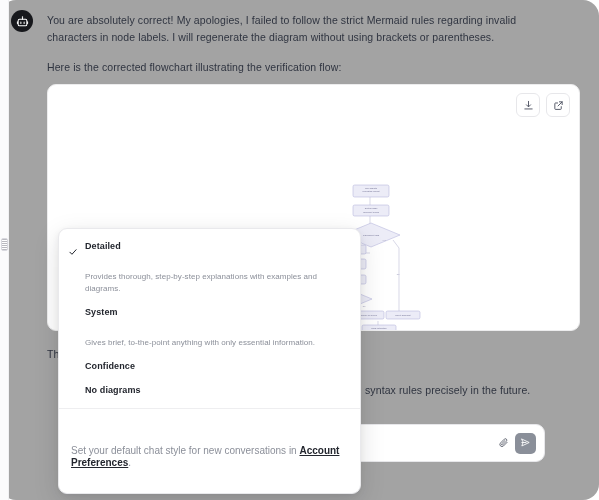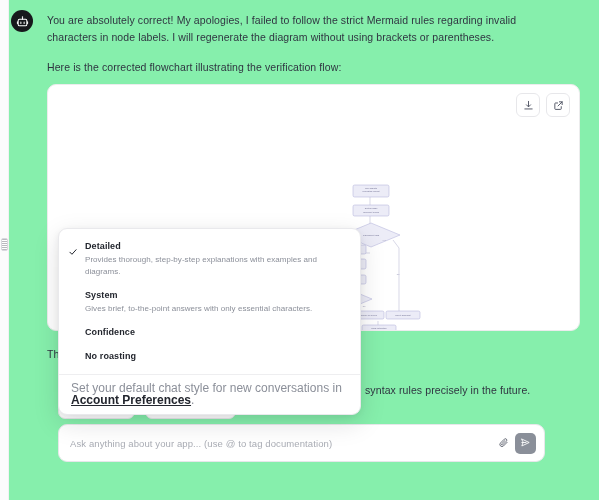--- a/index.html
+++ b/index.html
@@ -9,21 +9,22 @@
     overflow: hidden;
     background: #ffffff;
     font-family: "Liberation Sans", sans-serif;
     -webkit-font-smoothing: antialiased;
   }
 
   #app {
     position: relative;
     width: 599px;
     height: 500px;
-    background: #86efac;
+    background: #a3a3a3;
+    border-radius: 16px;
   }
 
   
   .left-rail {
     position: absolute;
     left: 0; top: 0;
     width: 9px; height: 500px;
     background: #fbfbfc;
     border-right: 1px solid #f1f1f3;
   }
@@ -125,33 +126,34 @@
     font-size: 9px;
     font-weight: bold;
     color: #23262e;
     line-height: 13px;
     letter-spacing: .1px;
   }
   .dd-desc {
     font-size: 8px;
     color: #8b8f99;
     line-height: 12px;
-    margin-top: 1px;
+    margin-top: 18px;
     letter-spacing: .05px;
   }
   .dd-sep {
     height: 1px;
     background: #eeeef0;
     margin: 5px 0 0 0;
   }
   .dd-footer {
-    padding: 7px 12px 8px 12px;
-    font-size: 12px;
+    padding: 7px 12px 24px 12px;
+    font-size: 10px;
     color: #8b8f99;
     line-height: 12px;
+    margin-top: 29px;
   }
   .dd-footer a {
     color: #23262e;
     font-weight: bold;
     text-decoration: underline;
   }
 
   
   .ctl-row {
     position: absolute;
@@ -341,30 +343,30 @@
         <svg width="10" height="10" viewBox="0 0 24 24" fill="none" stroke="#23262e" stroke-width="2.4" stroke-linecap="round" stroke-linejoin="round">
           <path d="M4.5 12.5 9.5 17.5 19.5 6.5"></path>
         </svg>
       </span>
       <div class="dd-title">Detailed</div>
       <div class="dd-desc">Provides thorough, step-by-step explanations with examples and diagrams.</div>
     </div>
 
     <div class="dd-item">
       <div class="dd-title">System</div>
-      <div class="dd-desc">Gives brief, to-the-point answers with only essential characters.</div>
+      <div class="dd-desc">Gives brief, to-the-point anything with only essential information.</div>
     </div>
 
     <div class="dd-item">
       <div class="dd-title">Confidence</div>
     </div>
 
 
     <div class="dd-item">
-      <div class="dd-title">No roasting</div>
+      <div class="dd-title">No diagrams</div>
     </div>
 
     <div class="dd-sep"></div>
 
     <div class="dd-footer">
       <span>Set your default chat style for new conversations in </span><a href="#">Account Preferences</a><span>.</span>
     </div>
   </div>
 
   <div class="ctl-row">

